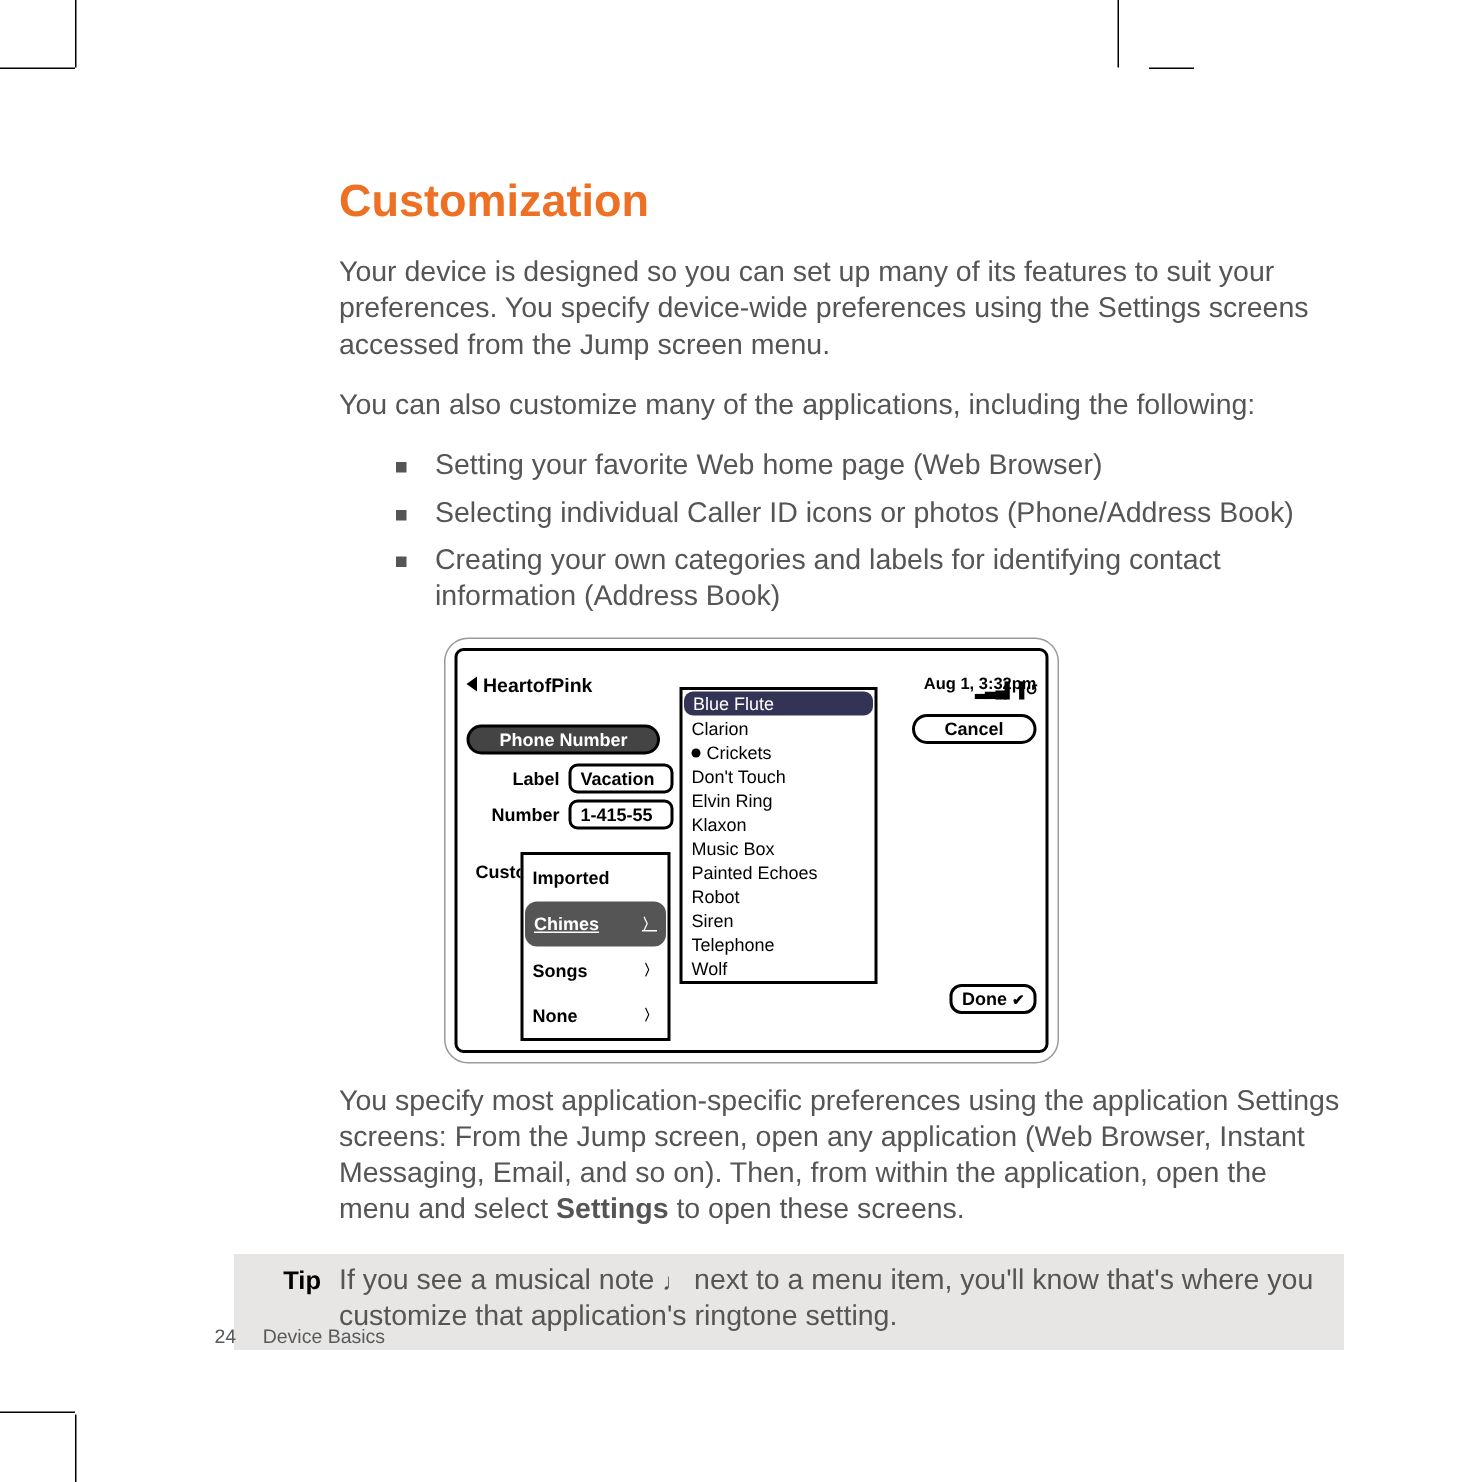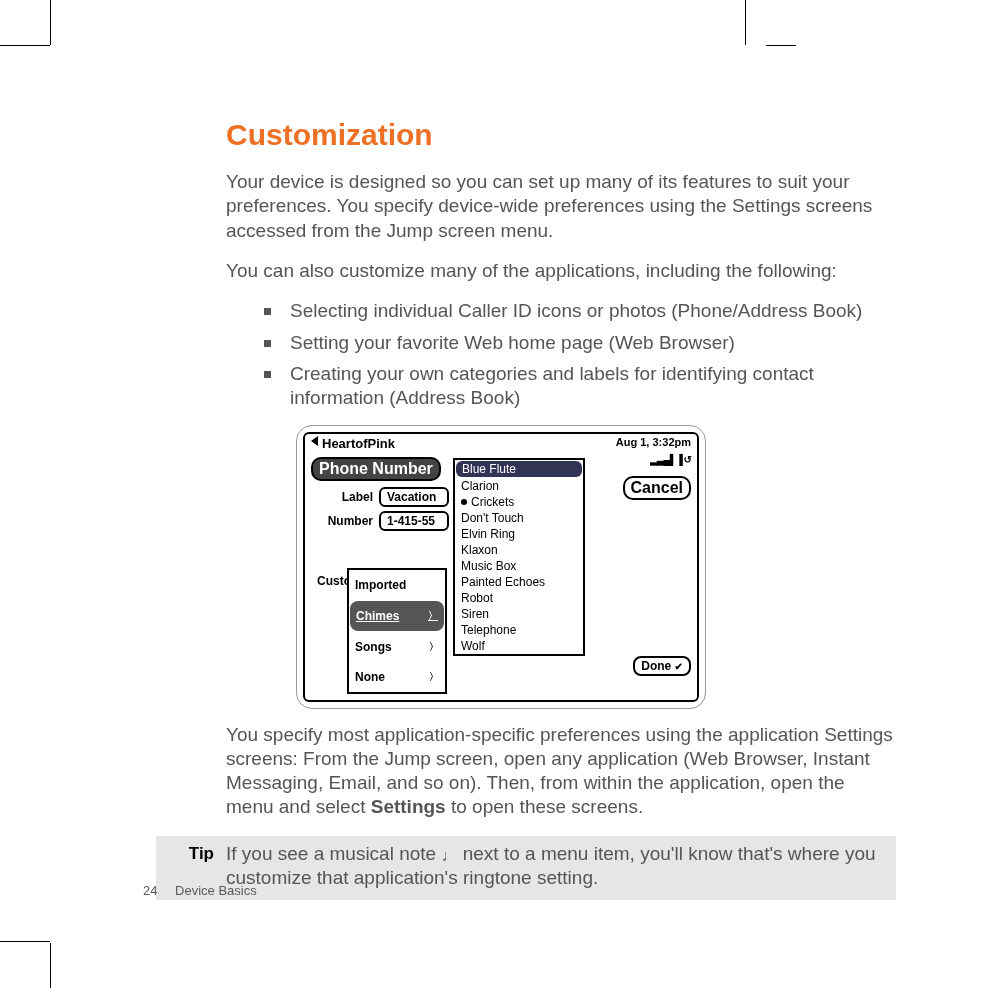--- a/index.html
+++ b/index.html
@@ -14,25 +14,25 @@
   .crop-v-top-r { position:absolute; top:0; right:50px; width:1px; height:45px; background:#000; }
   .content { position:absolute; left:226px; top:118px; width:670px; }
   h1 { font-size:30px; font-weight:bold; color:#ed7024; letter-spacing:0px; margin-bottom:18px; }
   p.body { font-size:19px; line-height:1.28; color:#555; margin-bottom:16px; }
   ul.bullets { list-style:none; margin-left:38px; margin-bottom:14px; }
   ul.bullets li { font-size:19px; line-height:1.28; color:#555; margin-bottom:7px; padding-left:26px; position:relative; }
   ul.bullets li::before { content:""; position:absolute; left:0; top:9px; width:7px; height:7px; background:#555; }
   .screenshot-wrap { width:410px; margin:2px 0 14px 70px; }
   .device-screen { border:1px solid #999; border-radius:16px; padding:6px; background:#fff; }
   .device-inner { background:#fff; border:2px solid #000; border-radius:6px; position:relative; height:270px; font-family: Tahoma, Arial, sans-serif; font-size:12px; color:#000; overflow:hidden; }
-  .titlebar { display:flex; gap:4px; padding:2px 6px; font-weight:bold; font-size:13px; }
+  .titlebar { display:flex; align-items:center; gap:4px; padding:15px 6px; font-weight:bold; font-size:13px; }
   .titlebar .back-icon { width:0;height:0;border-top:5px solid transparent;border-bottom:5px solid transparent;border-right:7px solid #000; }
   .titlebar .spacer { flex:1; }
   .titlebar .dt { font-size:11px; }
-  .pill { display:inline-block; border:2px solid #000; border-radius:10px; padding:1px 6px; font-weight:bold; font-size:16px; background:#fff; }
+  .pill { display:inline-block; border:2px solid #000; border-radius:10px; padding:1px 20px; font-weight:bold; font-size:12px; background:#fff; }
   .pill-dark { background:#444; color:#fff; margin:4px 0 4px 6px; }
   .row { display:flex; align-items:center; gap:6px; padding:2px 6px 2px 16px; font-size:12px; font-weight:bold; }
   .row .label { width:52px; text-align:right; font-weight:bold; }
   .row .field { border:2px solid #000; border-radius:6px; padding:1px 6px; min-width:70px; background:#fff; font-weight:bold; }
   .ring-panel { position:absolute; left:42px; bottom:6px; width:100px; border:2px solid #000; background:#fff; font-size:12px; }
   .ring-panel .item { padding:8px 6px; font-weight:bold; display:flex; justify-content:space-between; align-items:center; }
   .ring-panel .item.sel { background:#555; color:#fff; border-radius:8px; margin:1px;text-decoration:underline; }
   .tones-panel { position:absolute; left:148px; top:24px; width:132px; border:2px solid #000; background:#fff; font-size:12px; }
   .tones-panel .tone { padding:1px 6px; font-weight:normal; }
   .tones-panel .tone.sel { background:#335; color:#fff; border-radius:6px; margin:1px; }
@@ -58,22 +58,22 @@
   <div class="crop-h-bot"></div>
     <div class="crop-v-bot"></div>
   <div class="crop-h-top-r"></div>
     <div class="crop-v-top-r"></div>
 
   <div class="content">
     <h1>Customization</h1>
     <p class="body">Your device is designed so you can set up many of its features to suit your preferences. You specify device-wide preferences using the Settings screens accessed from the Jump screen menu.</p>
     <p class="body">You can also customize many of the applications, including the following:</p>
     <ul class="bullets">
+      <li>Setting your favorite Web home page (Web Browser)</li>
       <li>Selecting individual Caller ID icons or photos (Phone/Address Book)</li>
-      <li>Setting your favorite Web home page (Web Browser)</li>
       <li>Creating your own categories and labels for identifying contact information (Address Book)</li>
     </ul>
 
     <div class="screenshot-wrap">
       <div class="device-screen">
         <div class="device-inner">
           <div class="titlebar">
             <span class="back-icon"></span>
             <span>HeartofPink</span>
             <span class="spacer"></span>

